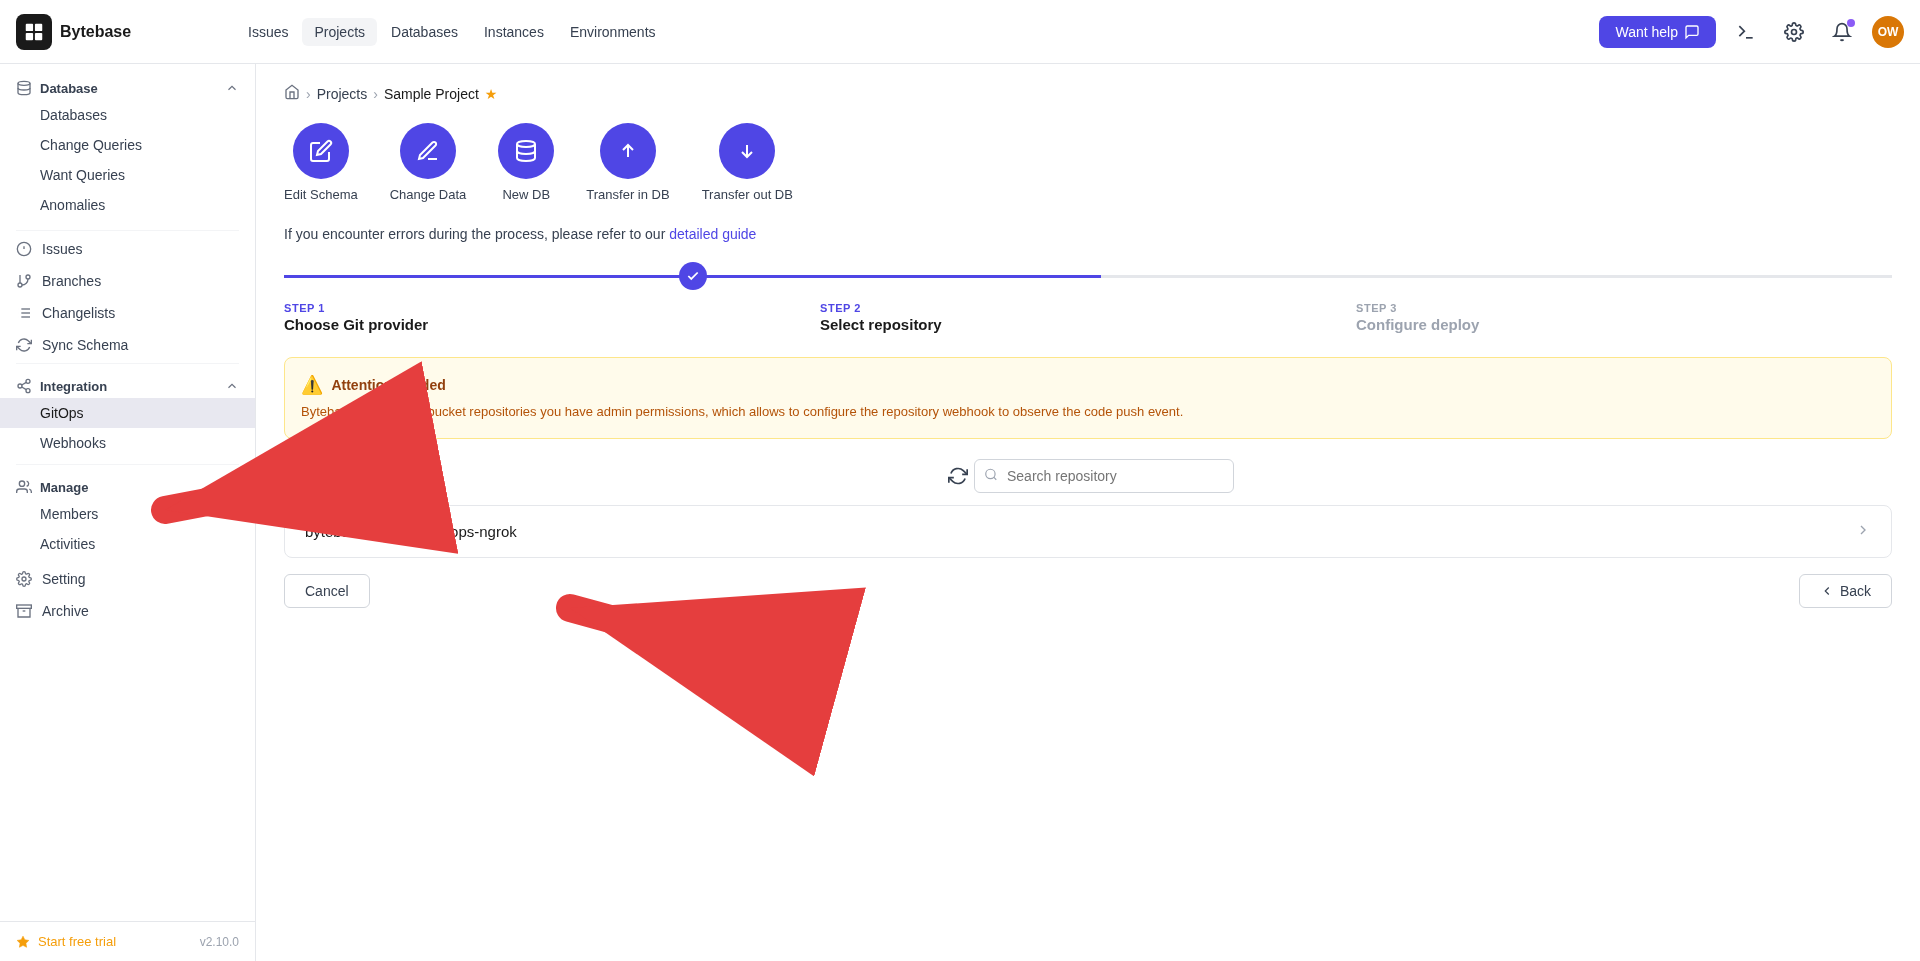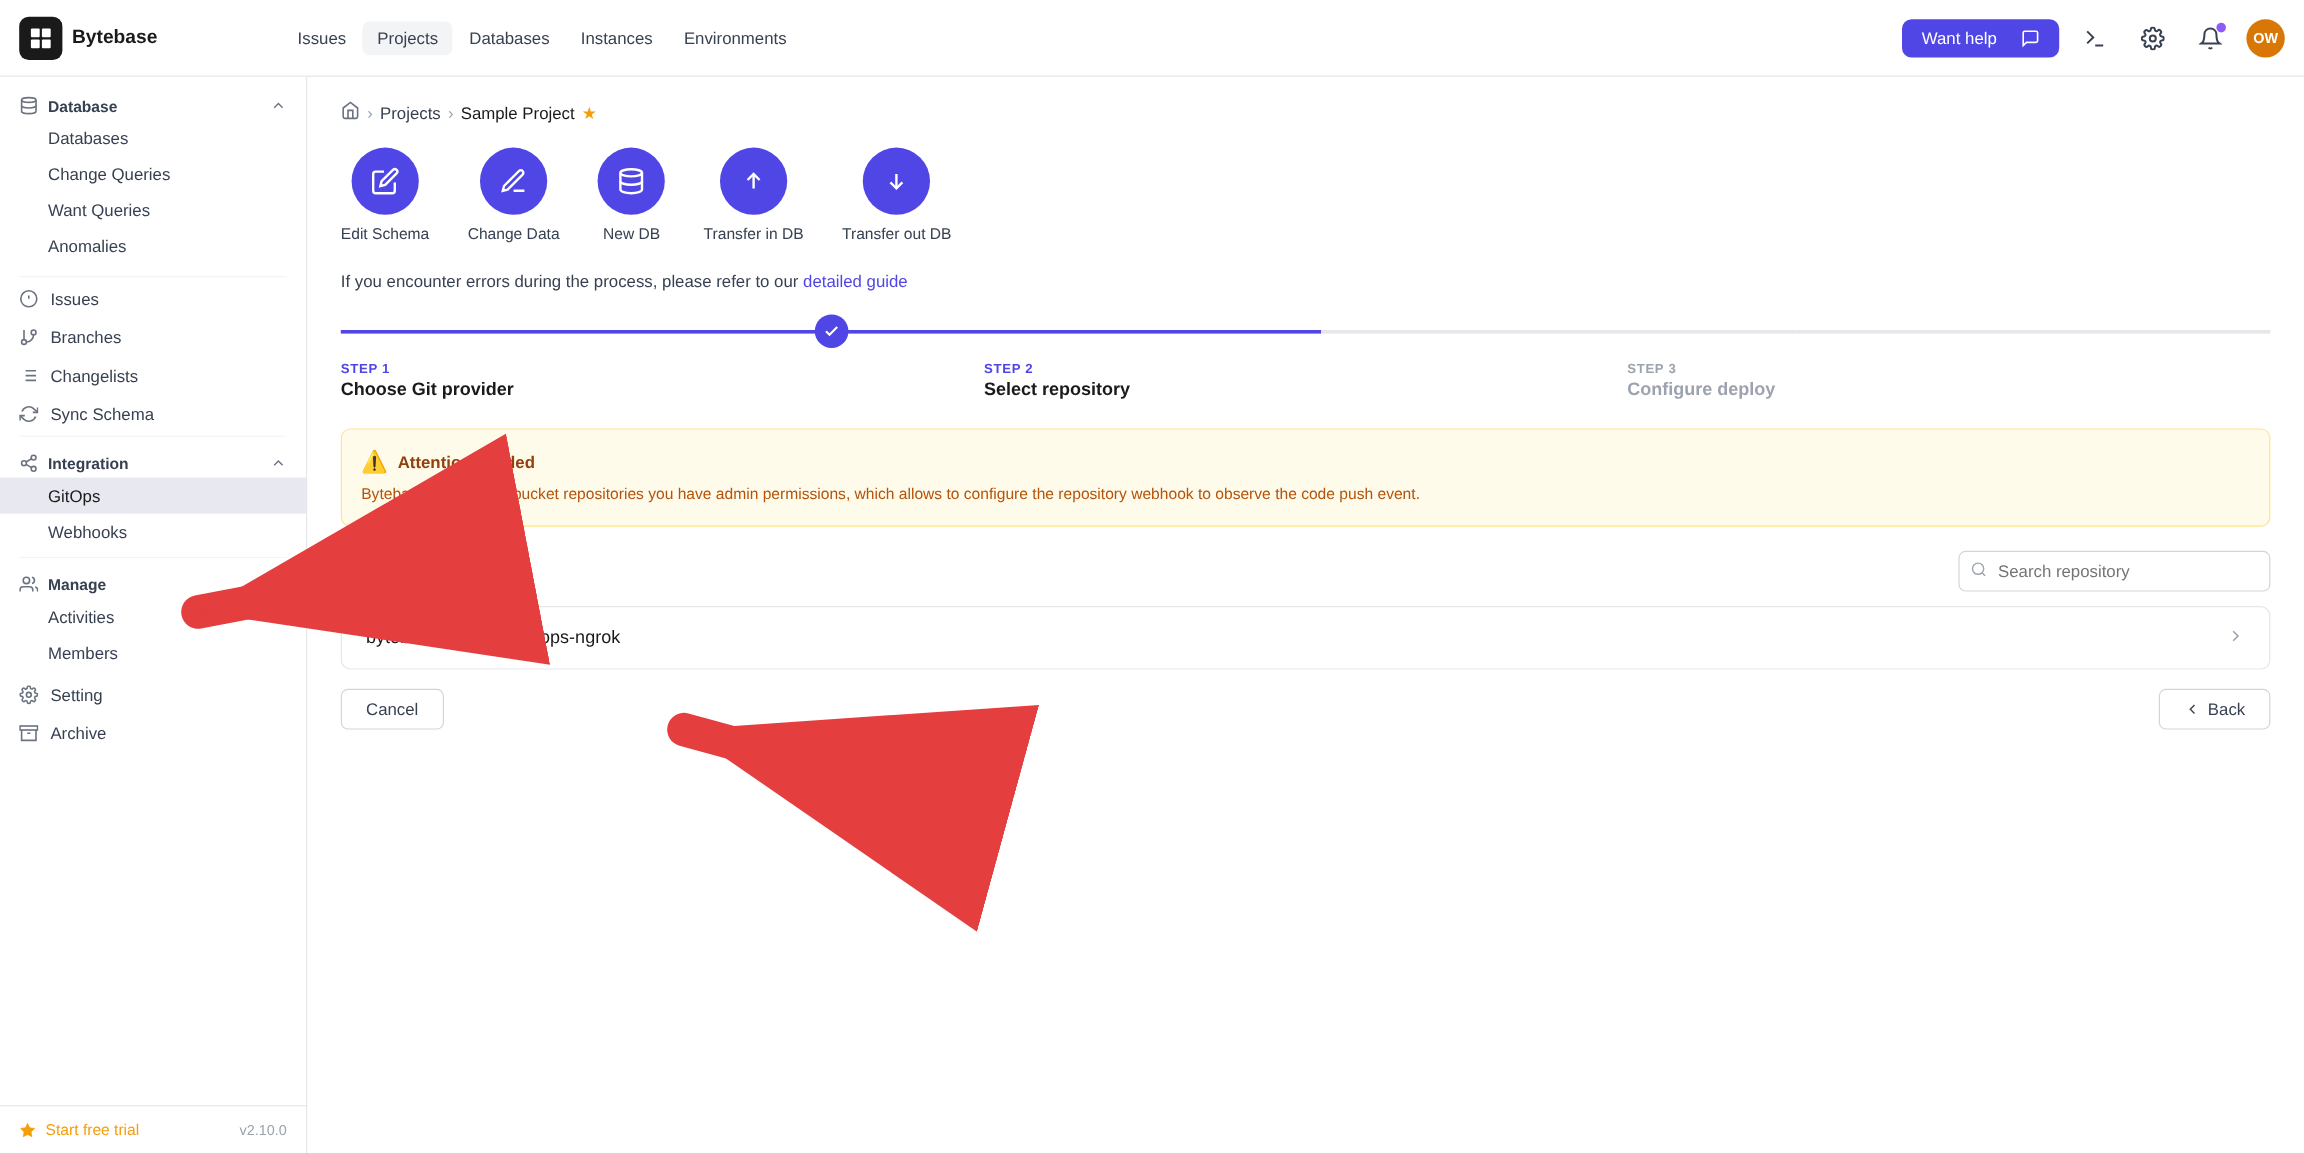--- a/index.html
+++ b/index.html
@@ -21,21 +21,21 @@
     <span>Bytebase</span>
   </div>
   <div style="display:flex;align-items:center;gap:2px;flex:1;">
     <div style="padding:6px 12px;border-radius:6px;cursor:pointer;font-size:14px;color:#374151;">Issues</div>
     <div style="padding:6px 12px;border-radius:6px;cursor:pointer;font-size:14px;color:#374151;background:#f3f4f6;font-weight:500;">Projects</div>
     <div style="padding:6px 12px;border-radius:6px;cursor:pointer;font-size:14px;color:#374151;">Databases</div>
     <div style="padding:6px 12px;border-radius:6px;cursor:pointer;font-size:14px;color:#374151;">Instances</div>
     <div style="padding:6px 12px;border-radius:6px;cursor:pointer;font-size:14px;color:#374151;">Environments</div>
   </div>
   <div style="display:flex;align-items:center;gap:12px;margin-left:auto;">
-    <button style="background:#4f46e5;color:white;border:none;border-radius:8px;padding:8px 16px;font-size:14px;cursor:pointer;display:flex;align-items:center;gap:20px;font-weight:500;">
+    <button style="background:#4f46e5;color:white;border:none;border-radius:8px;padding:8px 16px;font-size:14px;cursor:pointer;display:flex;align-items:center;gap:6px;font-weight:500;">
       <span>Want help</span>
       <svg width="16" height="16" viewBox="0 0 24 24" fill="none" stroke="white" stroke-width="2">
           <path d="M21 15a2 2 0 0 1-2 2H7l-4 4V5a2 2 0 0 1 2-2h14a2 2 0 0 1 2 2z"></path>
         </svg>
     </button>
     <div style="width:36px;height:36px;display:flex;align-items:center;justify-content:center;border-radius:6px;cursor:pointer;color:#374151;">
       <svg width="20" height="20" viewBox="0 0 24 24" fill="none" stroke="currentColor" stroke-width="2">
           <polyline points="4 17 10 11 4 5"></polyline>
           <line x1="12" y1="19" x2="20" y2="19"></line>
         </svg>
@@ -155,22 +155,22 @@
               <circle cx="9" cy="7" r="4"></circle>
               <path d="M23 21v-2a4 4 0 0 0-3-3.87"></path>
               <path d="M16 3.13a4 4 0 0 1 0 7.75"></path>
             </svg>
           <span>Manage</span>
         </div>
         <svg width="14" height="14" viewBox="0 0 24 24" fill="none" stroke="#6b7280" stroke-width="2">
             <polyline points="18 15 12 9 6 15"></polyline>
           </svg>
       </div>
+      <div style="padding:7px 16px 7px 40px;font-size:14px;color:#374151;cursor:pointer;">Members</div>
       <div style="padding:7px 16px 7px 40px;font-size:14px;color:#374151;cursor:pointer;">Activities</div>
-      <div style="padding:7px 16px 7px 40px;font-size:14px;color:#374151;cursor:pointer;">Members</div>
     </div>
 
     <div style="display:flex;align-items:center;gap:10px;padding:8px 16px;font-size:14px;color:#374151;cursor:pointer;">
       <svg width="16" height="16" viewBox="0 0 24 24" fill="none" stroke="#6b7280" stroke-width="2">
           <circle cx="12" cy="12" r="3"></circle>
           <path d="M19.4 15a1.65 1.65 0 0 0 .33 1.82l.06.06a2 2 0 0 1-2.83 2.83l-.06-.06a1.65 1.65 0 0 0-1.82-.33 1.65 1.65 0 0 0-1 1.51V21a2 2 0 0 1-4 0v-.09A1.65 1.65 0 0 0 9 19.4a1.65 1.65 0 0 0-1.82.33l-.06.06a2 2 0 0 1-2.83-2.83l.06-.06A1.65 1.65 0 0 0 4.68 15a1.65 1.65 0 0 0-1.51-1H3a2 2 0 0 1 0-4h.09A1.65 1.65 0 0 0 4.6 9a1.65 1.65 0 0 0-.33-1.82l-.06-.06a2 2 0 0 1 2.83-2.83l.06.06A1.65 1.65 0 0 0 9 4.68a1.65 1.65 0 0 0 1-1.51V3a2 2 0 0 1 4 0v.09a1.65 1.65 0 0 0 1 1.51 1.65 1.65 0 0 0 1.82-.33l.06-.06a2 2 0 0 1 2.83 2.83l-.06.06A1.65 1.65 0 0 0 19.4 9a1.65 1.65 0 0 0 1.51 1H21a2 2 0 0 1 0 4h-.09a1.65 1.65 0 0 0-1.51 1z"></path>
         </svg>
       <span>Setting</span>
     </div>
 
@@ -295,21 +295,21 @@
     </div>
 
     <div style="background:#fffbeb;border:1px solid #fde68a;border-radius:8px;padding:16px;margin-bottom:20px;">
       <div style="display:flex;align-items:center;gap:8px;margin-bottom:6px;">
         <span style="font-size:18px;">⚠️</span>
         <span style="font-weight:600;color:#92400e;font-size:14px;">Attention needed</span>
       </div>
       <p style="color:#b45309;font-size:13px;line-height:1.5;">Bytebase only lists Bitbucket repositories you have admin permissions, which allows to configure the repository webhook to observe the code push event.</p>
     </div>
 
-    <div style="display:flex;align-items:center;justify-content:space-between;margin-bottom:12px;">
+    <div style="display:flex;align-items:center;justify-content:center;margin-bottom:12px;">
       <div style="width:32px;height:32px;display:flex;align-items:center;justify-content:center;cursor:pointer;color:#374151;">
         <svg width="20" height="20" viewBox="0 0 24 24" fill="none" stroke="currentColor" stroke-width="2">
             <polyline points="23 4 23 10 17 10"></polyline>
             <polyline points="1 20 1 14 7 14"></polyline>
             <path d="M3.51 9a9 9 0 0 1 14.85-3.36L23 10M1 14l4.64 4.36A9 9 0 0 0 20.49 15"></path>
           </svg>
       </div>
       <div style="position:relative;">
         <span style="position:absolute;left:10px;top:50%;transform:translateY(-50%);color:#9ca3af;font-size:14px;">
           <svg width="14" height="14" viewBox="0 0 24 24" fill="none" stroke="currentColor" stroke-width="2">

